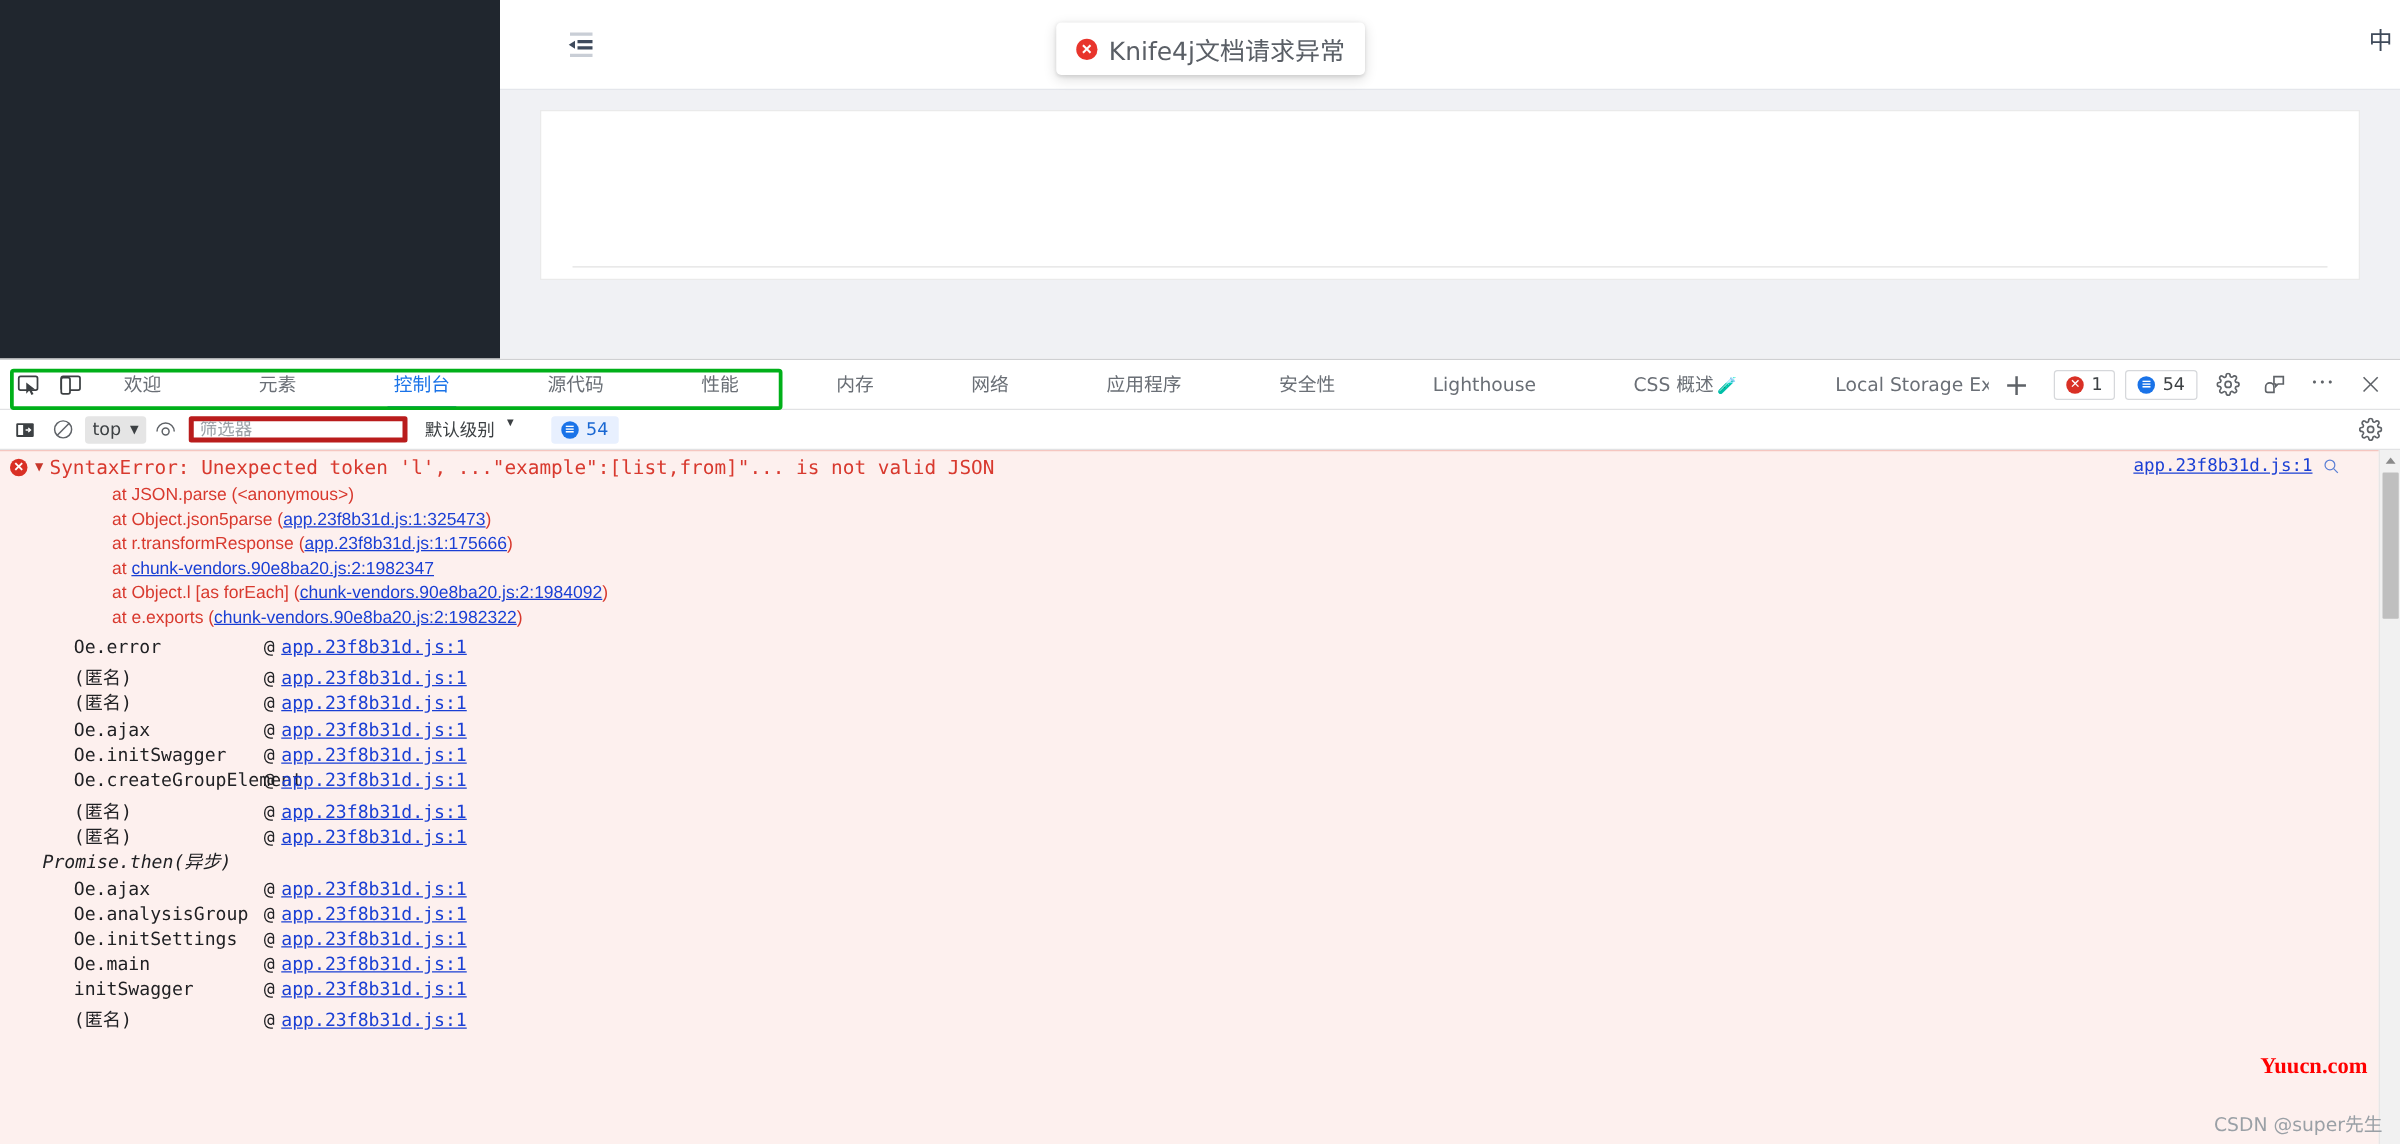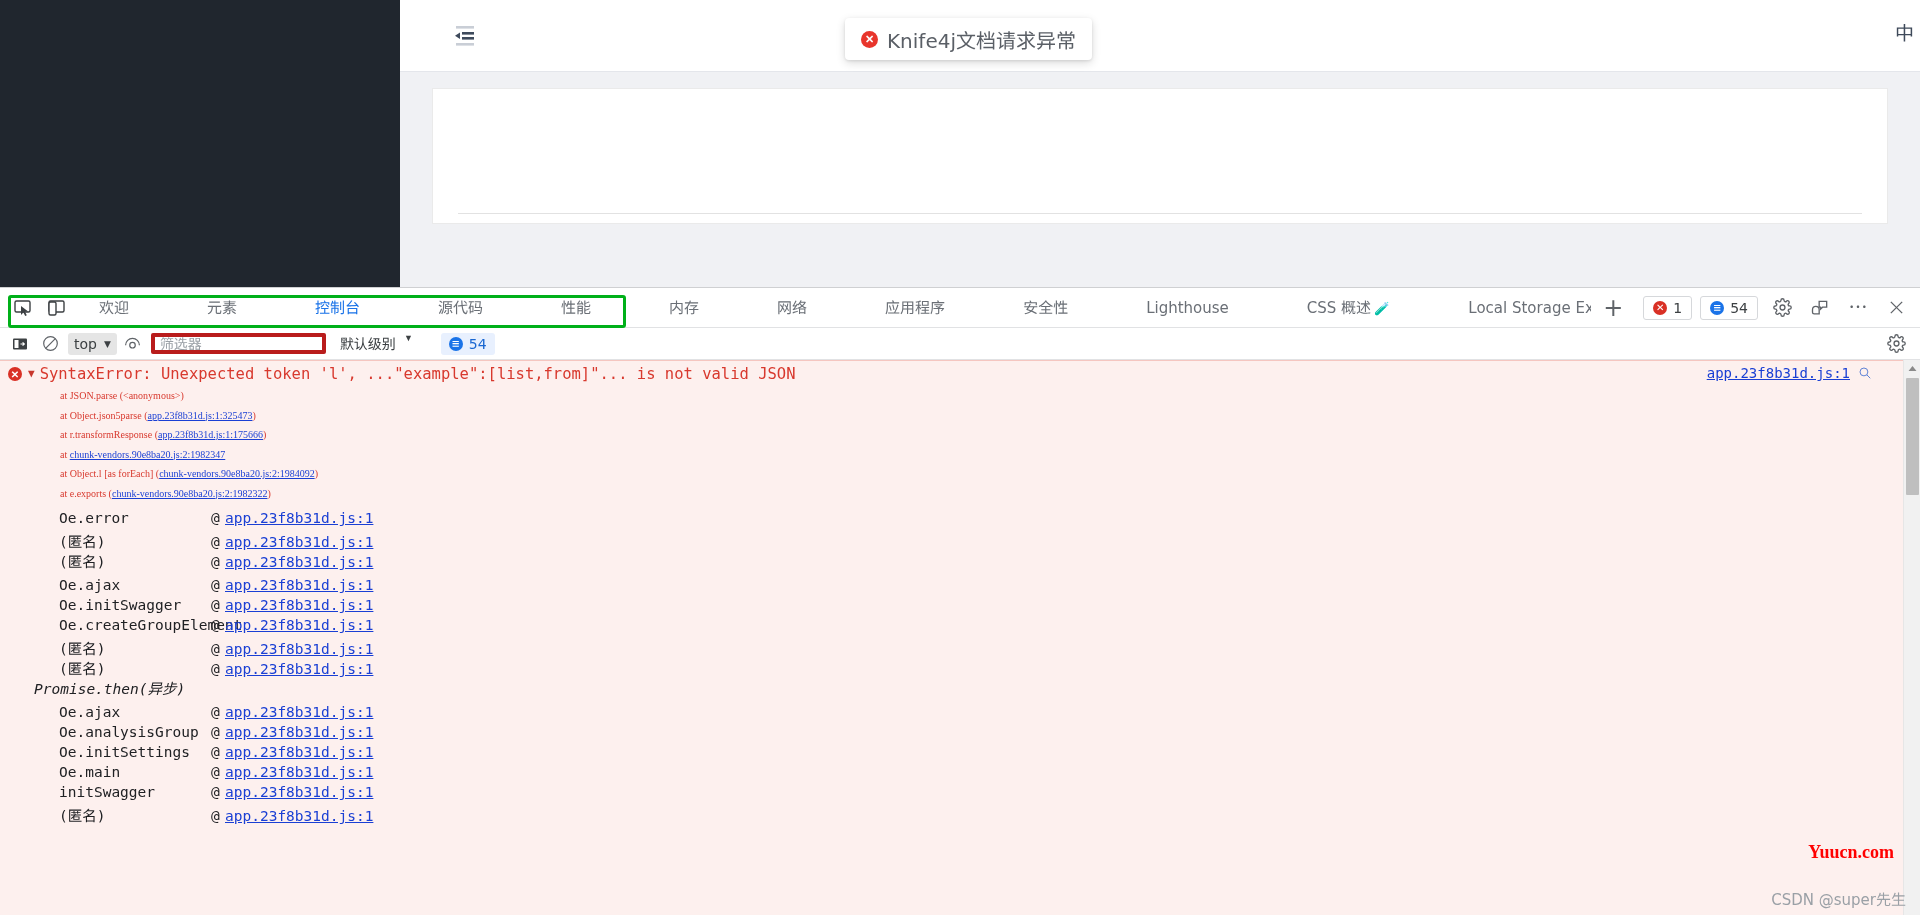--- a/index.html
+++ b/index.html
@@ -271,23 +271,23 @@
   }
   #green-box {
     position: absolute; left: 8px; top: 7px;
     width: 618px; height: 33px;
     border: 3px solid #00b019;
     border-radius: 3px;
     pointer-events: none;
     z-index: 10;
   }
   .stack-line {
-    color: #d8392e; font-size: 10px; line-height: 19.5px;
-    white-space: pre; padding-left: 50px;
-    font-family: Liberation Serif, serif;
+    color: #d8392e; font-size: 14px; line-height: 19.5px;
+    white-space: pre; padding-left: 74px;
+    font-family: Liberation Sans, sans-serif;
   }
   .stack-line a { color: #1a3fd4; text-decoration: underline; cursor: pointer; }
 
   
   .frame-row {
     display: flex; align-items: baseline;
     height: 20px; padding-left: 34px;
     color: #202124; font-size: 14.5px;
     font-family: "DejaVu Sans Mono", monospace;
     margin-top: 0;

